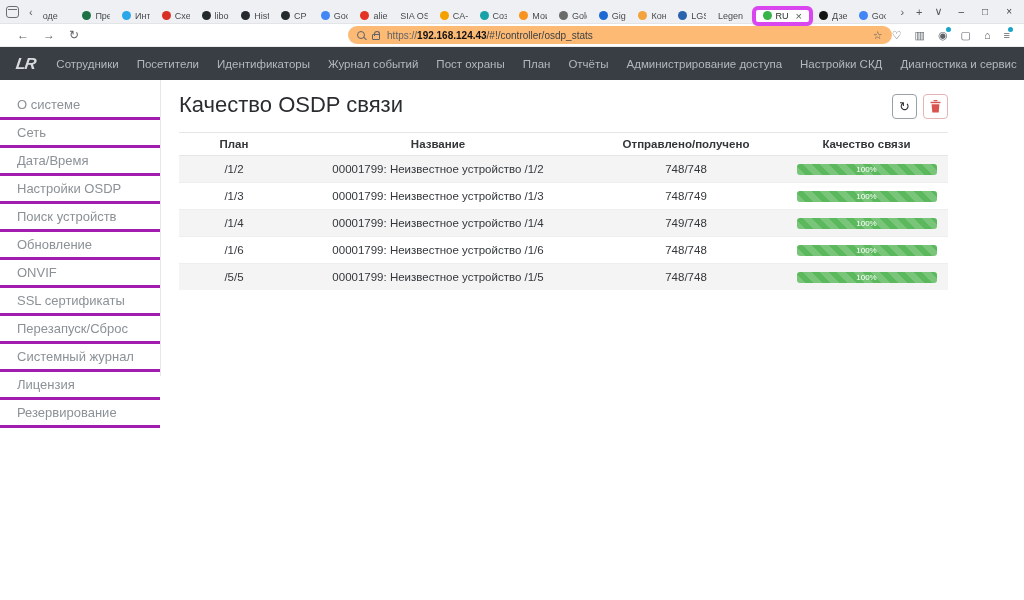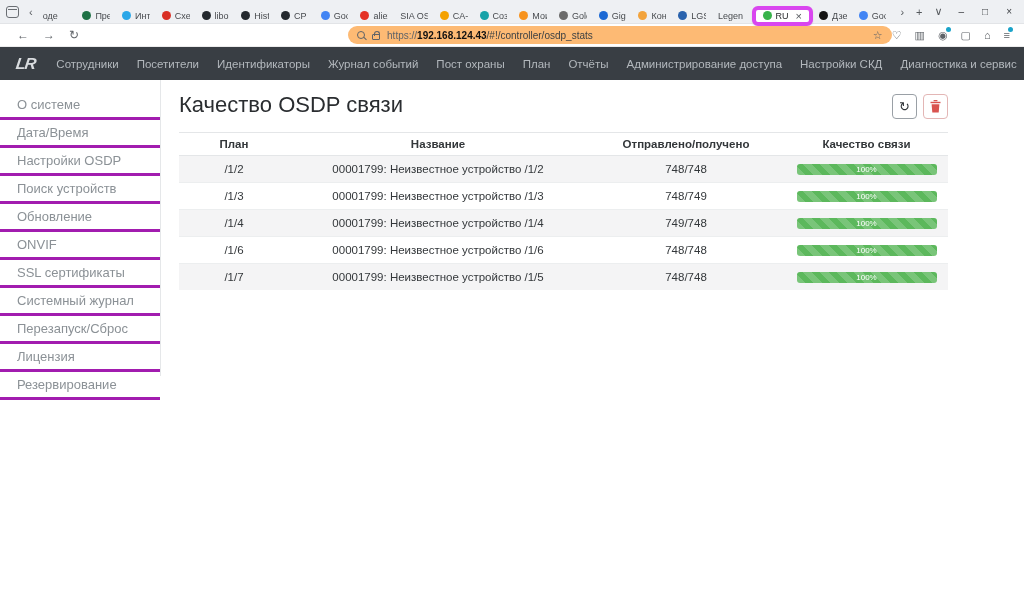--- a/index.html
+++ b/index.html
@@ -216,28 +216,29 @@
       <span class="navitem">Администрирование доступа</span>
       <span class="navitem">Настройки СКД</span>
       <span class="navitem">Диагностика и сервис</span>
     </div>
 
   </div>
 
   <div class="content">
     <aside>
       <div class="side-item">О системе</div>
+      <div class="side-item">Сеть</div>
       <div class="side-item">Дата/Время</div>
       <div class="side-item">Настройки OSDP</div>
       <div class="side-item">Поиск устройств</div>
       <div class="side-item">Обновление</div>
       <div class="side-item">ONVIF</div>
       <div class="side-item">SSL сертификаты</div>
+      <div class="side-item">Перезапуск/Сброс</div>
       <div class="side-item">Системный журнал</div>
-      <div class="side-item">Перезапуск/Сброс</div>
       <div class="side-item">Лицензия</div>
       <div class="side-item">Резервирование</div>
     </aside>
 
     <main>
       <div class="panel">
         <div class="panel-head">
           <h1>Качество OSDP связи</h1>
           <div class="actions">
             <div class="btn refresh">
@@ -297,21 +298,21 @@
               <td>/1/6</td>
               <td>00001799: Неизвестное устройство /1/6</td>
               <td>748/748</td>
               <td>
                   <div class="progress" style="background-color: rgb(92, 184, 92);">
                     <span class="pct">100%</span>
                   </div>
                 </td>
             </tr>
             <tr>
-              <td>/1/7</td>
+              <td>/5/5</td>
               <td>00001799: Неизвестное устройство /1/5</td>
               <td>748/748</td>
               <td>
                   <div class="progress" style="background-color: rgb(92, 184, 92);">
                     <span class="pct">100%</span>
                   </div>
                 </td>
             </tr>
           </tbody>
         </table>

